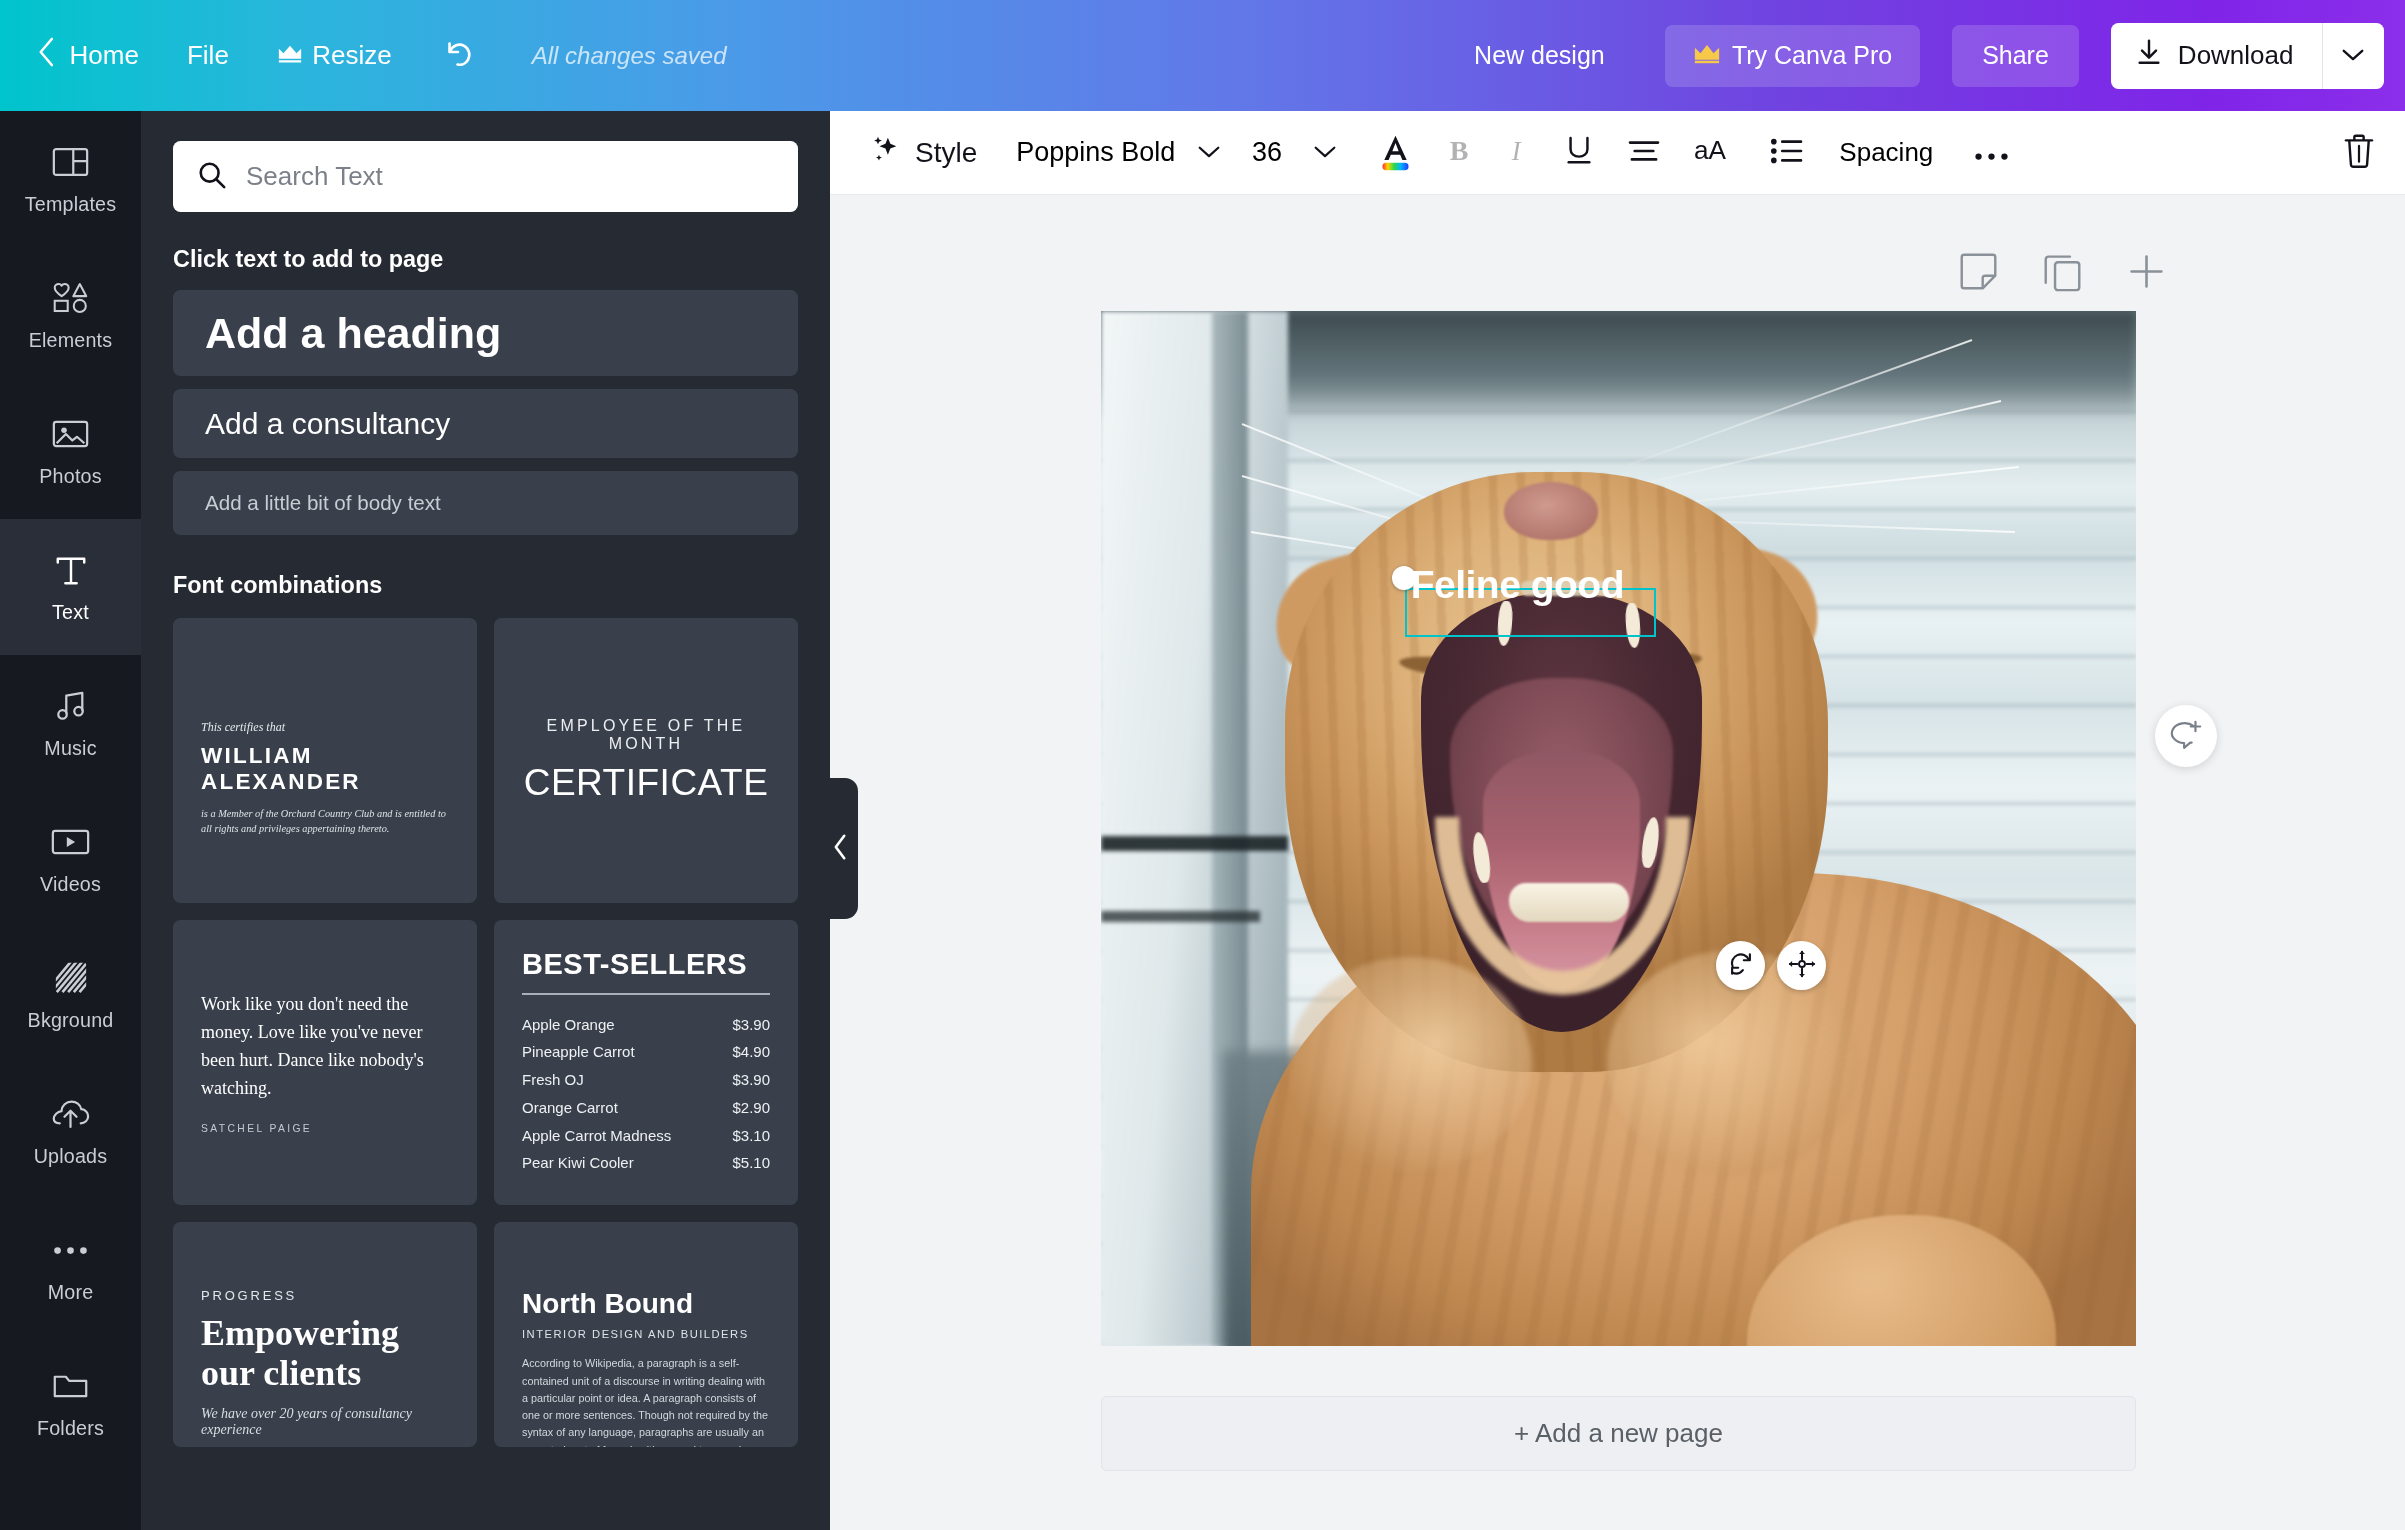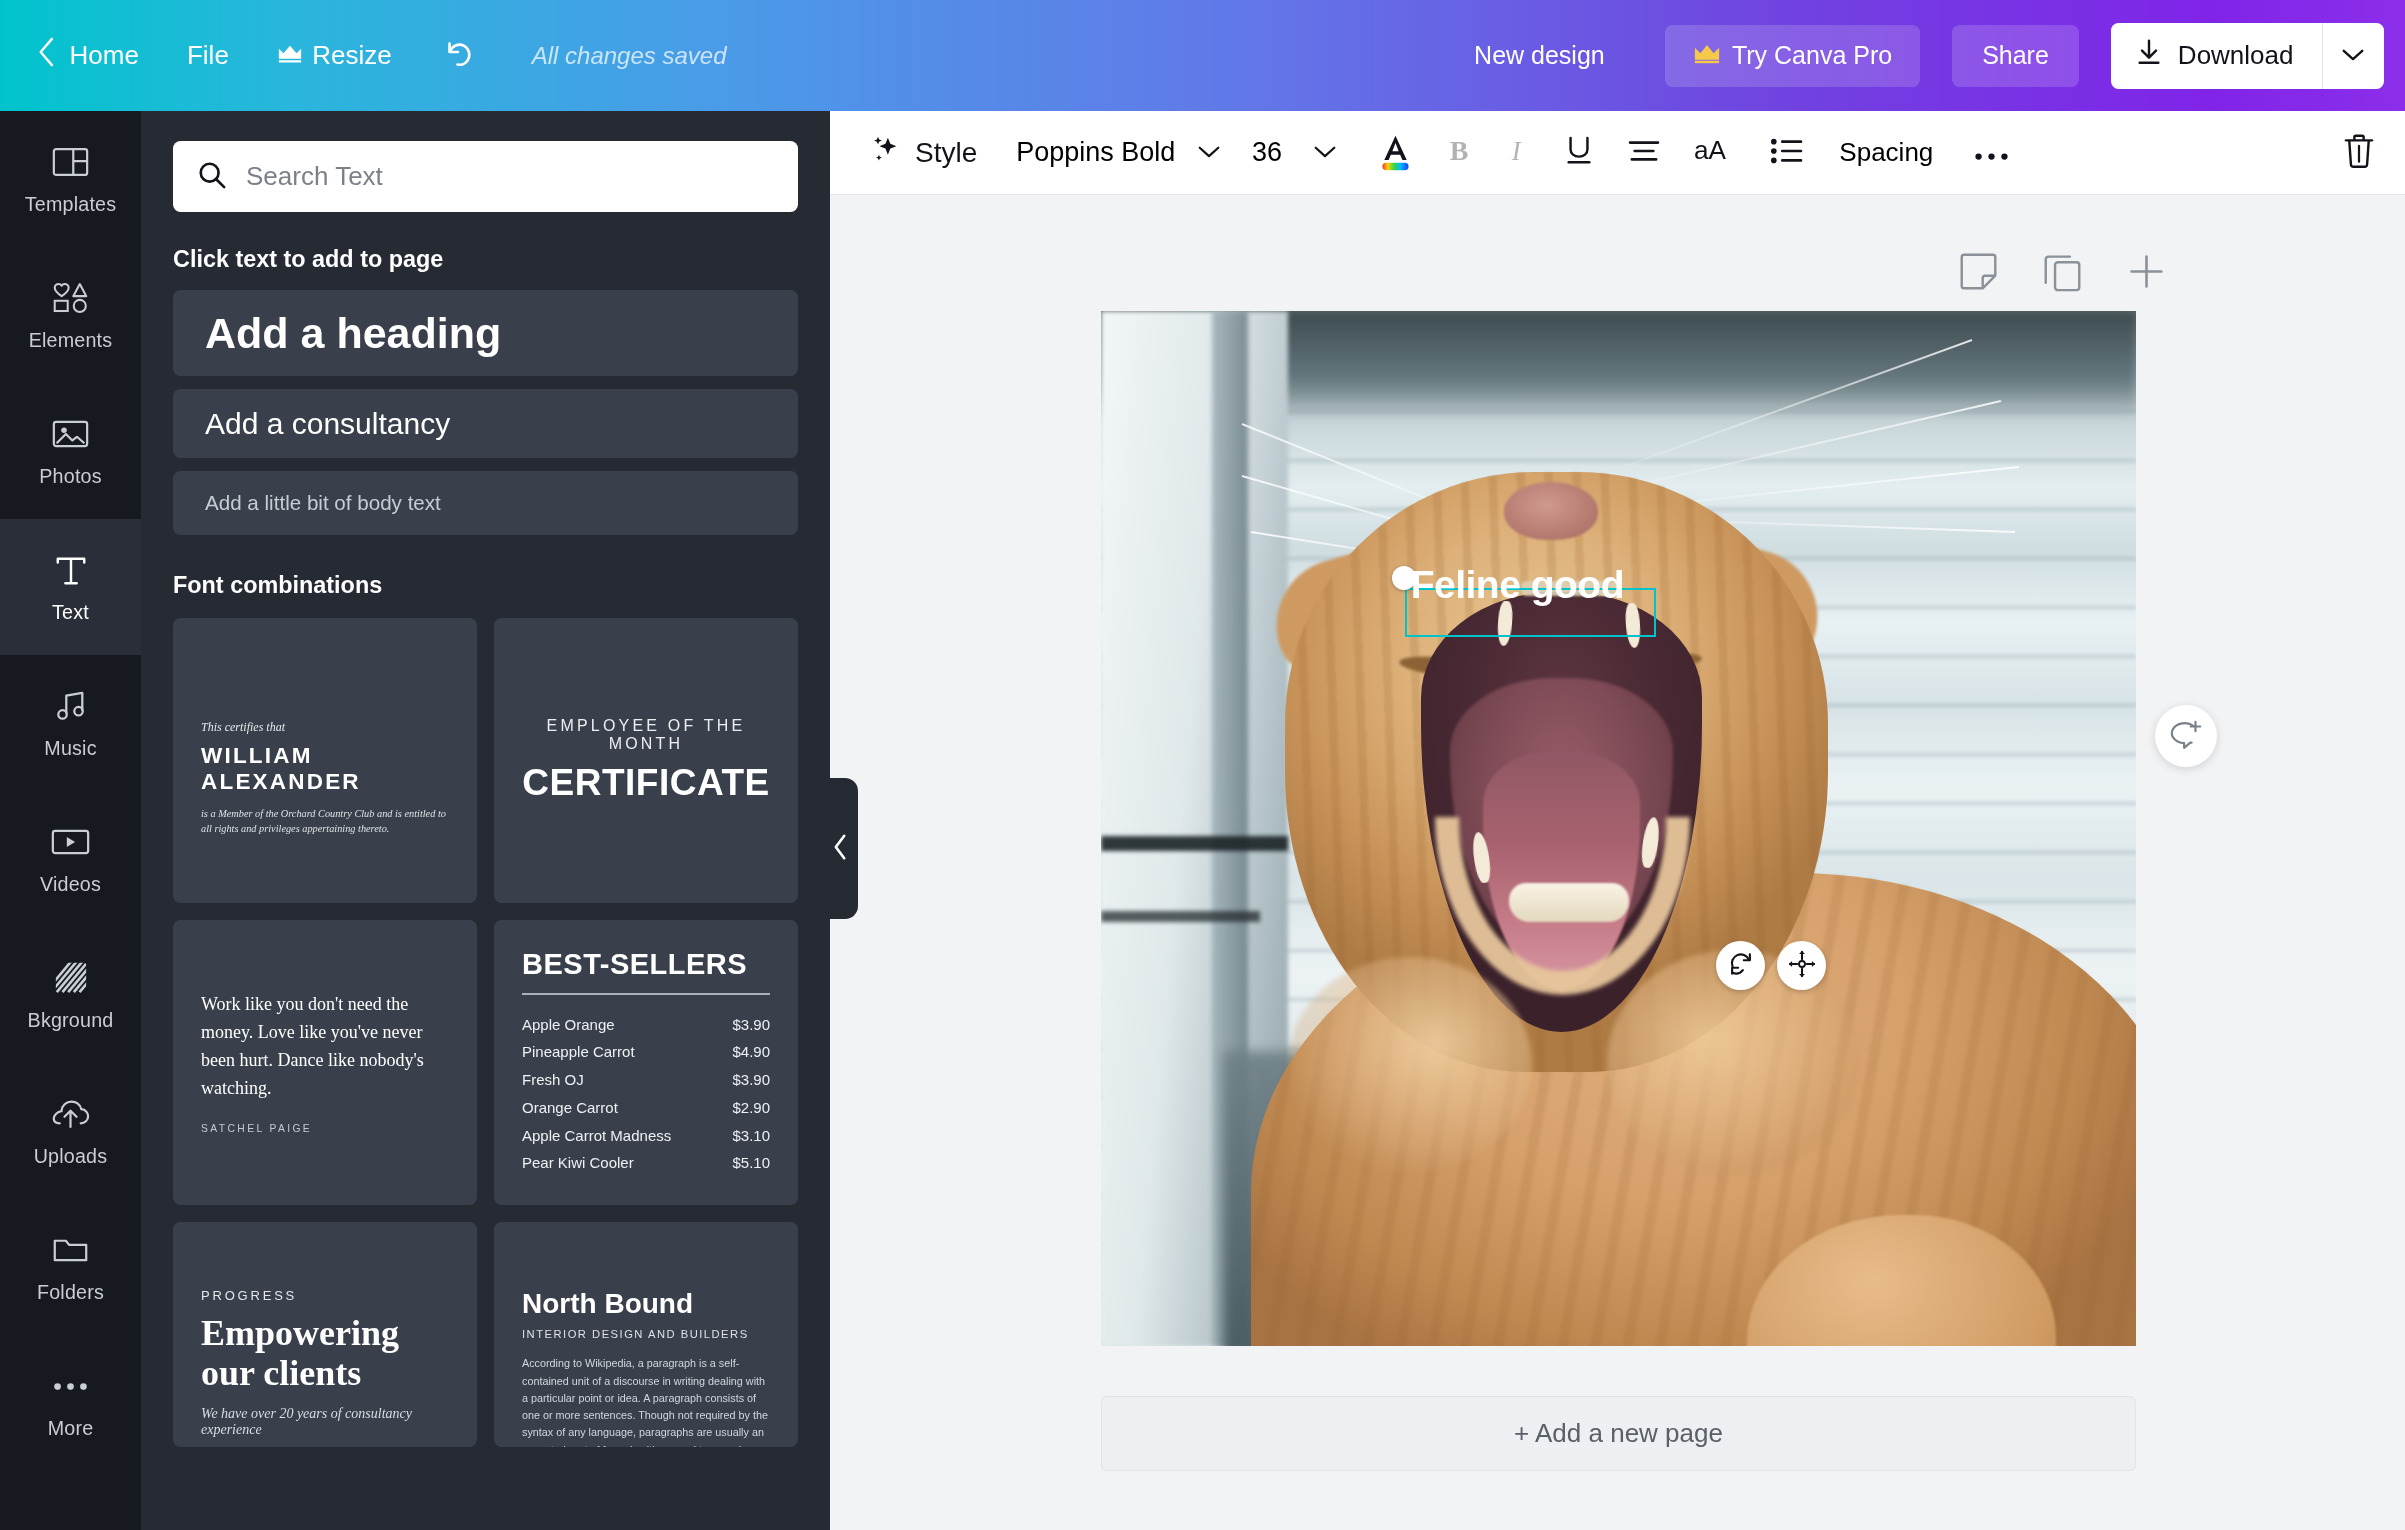--- a/index.html
+++ b/index.html
@@ -97,21 +97,21 @@
     overflow:hidden; cursor:pointer; padding:26px 28px;
     display:flex; flex-direction:column; justify-content:center; color:#fff;
   }
   .combo.tall{ height:225px; justify-content:flex-start; padding-top:66px; }
 
   .c-cert-small{ font-family:"Liberation Serif", serif; font-style:italic; font-size:12px; color:#e8eaed; margin-bottom:7.5px;margin-top:36px; }
   .c-cert-name{ font-size:22.5px; letter-spacing:2.2px; font-weight:bold; margin-bottom:11.2px; }
   .c-cert-body{ font-family:"Liberation Serif", serif; font-style:italic; font-size:10.3px; line-height:1.5; color:#dfe2e6; }
 
   .c-emp-top{ font-size:16px; letter-spacing:3.2px; color:#eceef1; text-align:center; margin-bottom:9.4px; }
-  .c-emp-big{ font-size:37px; font-weight:bold; letter-spacing:0.5px; text-align:center; }
+  .c-emp-big{ font-size:37px; font-weight:normal; letter-spacing:0.5px; text-align:center; }
 
   .c-quote{ font-family:"Liberation Serif", serif; font-size:18px; line-height:1.55; color:#fff; }
   .c-author{ font-size:10.3px; letter-spacing:2.4px; color:#c6cad1; margin-top:20.6px; }
 
   .c-bs-title{ font-size:29px; font-weight:bold; letter-spacing:0.5px; }
   .c-bs-rule{ height:1.9px; background:#aab0b9; margin:12px 0 16px; }
   .c-bs-row{ display:flex; justify-content:space-between; font-size:15px; line-height:1.85; color:#eef0f3; }
 
   .c-prog-kick{ font-size:13px; letter-spacing:2.8px; color:#e4e7ea; margin-bottom:11.2px; }
   .c-prog-title{ font-family:"Liberation Serif", serif; font-size:36px; font-weight:bold; line-height:1.1; }
@@ -519,36 +519,36 @@
       <svg width="39" height="30" viewBox="0 0 42 32" fill="none">
         <path d="M32 26c4.4 0 8-3.4 8-7.6 0-4-3.2-7.3-7.3-7.6C31.4 6 27.2 2.6 22.2 2.6c-5.8 0-10.6 4.5-10.9 10.2C7 13.4 3 17 3 21.2 3 24.8 6 26 9.5 26" stroke="currentColor" stroke-width="2.4" fill="none" stroke-linecap="round"></path>
         <path d="M21 30V13M14.5 19L21 12.5 27.5 19" stroke="currentColor" stroke-width="2.4" fill="none" stroke-linecap="round" stroke-linejoin="round"></path>
       </svg>
     </span>
     <span class="lbl">Uploads</span>
   </div>
 
   <div class="rail-item">
     <span class="rail-ico">
-      <svg width="37" height="30" viewBox="0 0 40 32" fill="none">
-        <path d="M3 27V6h12l3.5 4.5H37V27H3z" stroke="currentColor" stroke-width="2.4" fill="none" stroke-linejoin="round"></path>
-      </svg>
-    </span>
-    <span class="lbl">Folders</span>
-  </div>
-
-  <div class="rail-item">
-    <span class="rail-ico">
       <svg width="37" height="11.2" viewBox="0 0 40 12" fill="none">
         <circle cx="6" cy="6" r="3.6" fill="currentColor"></circle>
         <circle cx="20" cy="6" r="3.6" fill="currentColor"></circle>
         <circle cx="34" cy="6" r="3.6" fill="currentColor"></circle>
       </svg>
     </span>
     <span class="lbl">More</span>
+  </div>
+
+  <div class="rail-item">
+    <span class="rail-ico">
+      <svg width="37" height="30" viewBox="0 0 40 32" fill="none">
+        <path d="M3 27V6h12l3.5 4.5H37V27H3z" stroke="currentColor" stroke-width="2.4" fill="none" stroke-linejoin="round"></path>
+      </svg>
+    </span>
+    <span class="lbl">Folders</span>
   </div>
 </div>
 
 <div id="panel">
   <div class="panel-inner">
 
     <div class="search-wrap">
       <span>
         <svg width="30" height="30" viewBox="0 0 32 32" fill="none">
           <circle cx="13.5" cy="13.5" r="9.5" stroke="#12121a" stroke-width="2.8"></circle>

